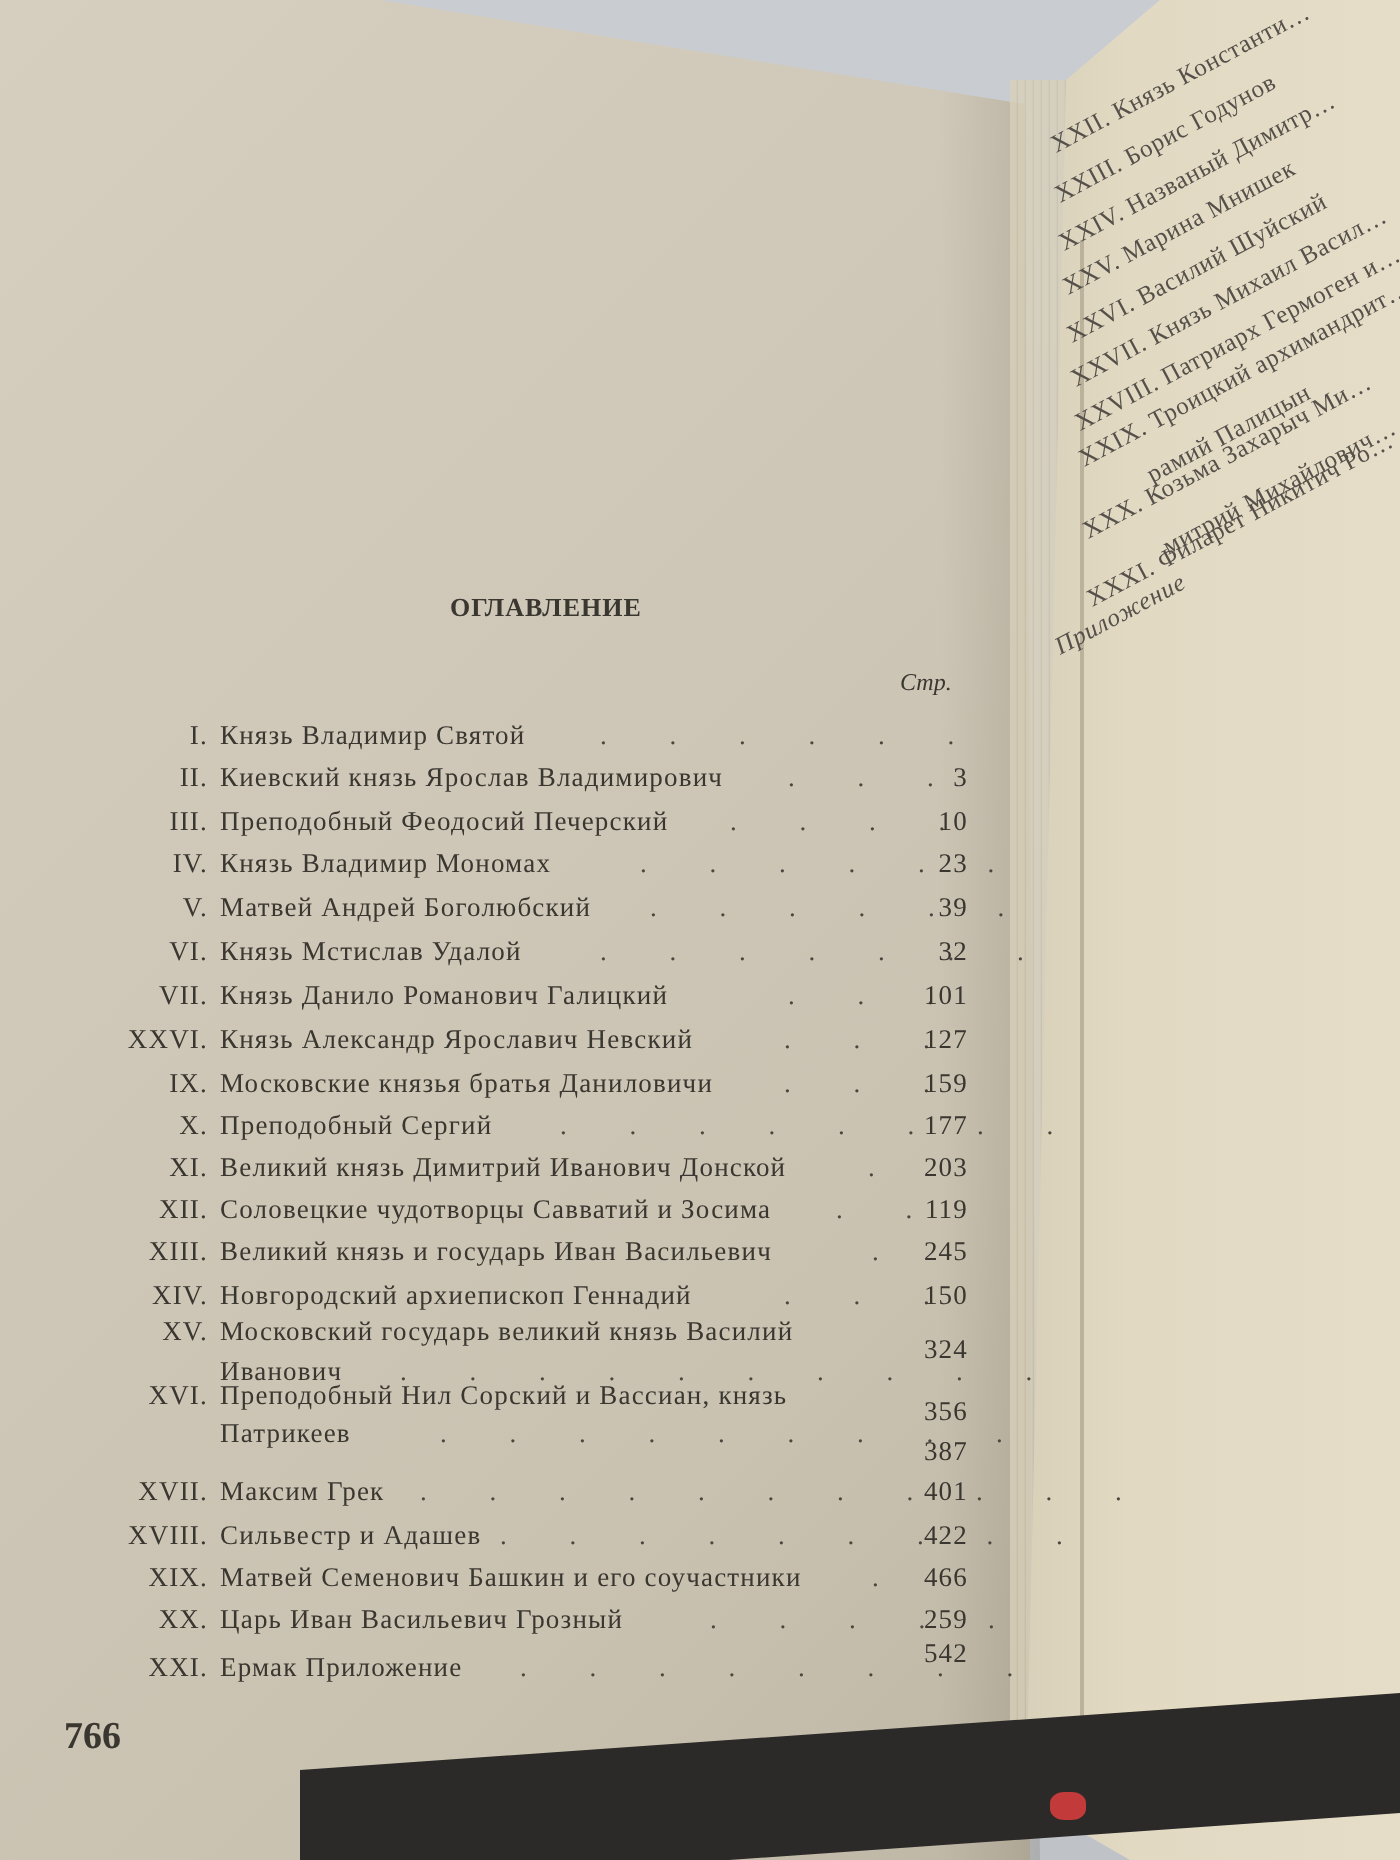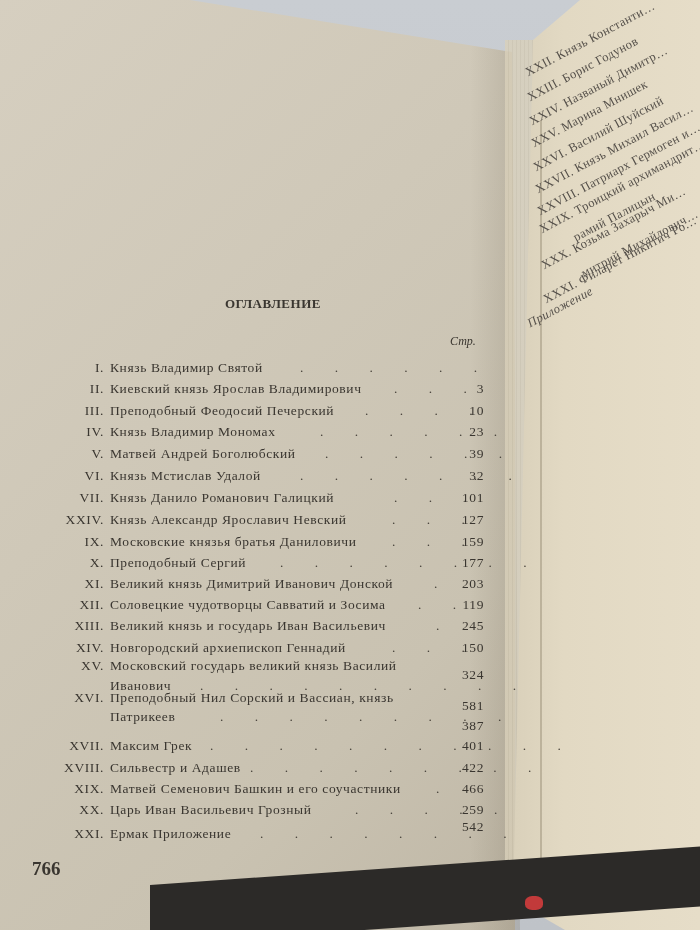--- a/index.html
+++ b/index.html
@@ -189,21 +189,21 @@
         <span class="toc-dots" style="left:300px">. . . . . . .</span>
         <span class="toc-page">32</span>
       </div>
       <div class="toc-row" style="top:490px">
         <span class="toc-num">VII.</span>
         <span class="toc-text">Князь Данило Романович Галицкий</span>
         <span class="toc-dots" style="left:394px">. . .</span>
         <span class="toc-page">101</span>
       </div>
       <div class="toc-row" style="top:512px">
-        <span class="toc-num">XXIV.</span>
+        <span class="toc-num">XXVI.</span>
         <span class="toc-text">Князь Александр Ярославич Невский</span>
         <span class="toc-dots" style="left:392px">. . .</span>
         <span class="toc-page">127</span>
       </div>
       <div class="toc-row" style="top:534px">
         <span class="toc-num">IX.</span>
         <span class="toc-text">Московские князья братья Даниловичи</span>
         <span class="toc-dots" style="left:392px">. . .</span>
         <span class="toc-page">159</span>
       </div>
@@ -250,21 +250,21 @@
       </div>
       <div class="toc-row" style="top:690px">
         <span class="toc-num">XVI.</span>
         <span class="toc-text">Преподобный Нил Сорский и Вассиан, князь</span>
       </div>
       <div class="toc-row" style="top:709px">
         <span class="toc-text">Патрикеев</span>
         <span class="toc-dots" style="left:220px">. . . . . . . . .</span>
       </div>
       <div class="toc-row" style="top:698px">
-        <span class="toc-page">581</span>
+        <span class="toc-page">356</span>
       </div>
       <div class="toc-row" style="top:718px">
         <span class="toc-page">387</span>
       </div>
       <div class="toc-row" style="top:738px">
         <span class="toc-num">XVII.</span>
         <span class="toc-text">Максим Грек</span>
         <span class="toc-dots" style="left:210px">. . . . . . . . . . .</span>
         <span class="toc-page">401</span>
       </div>

